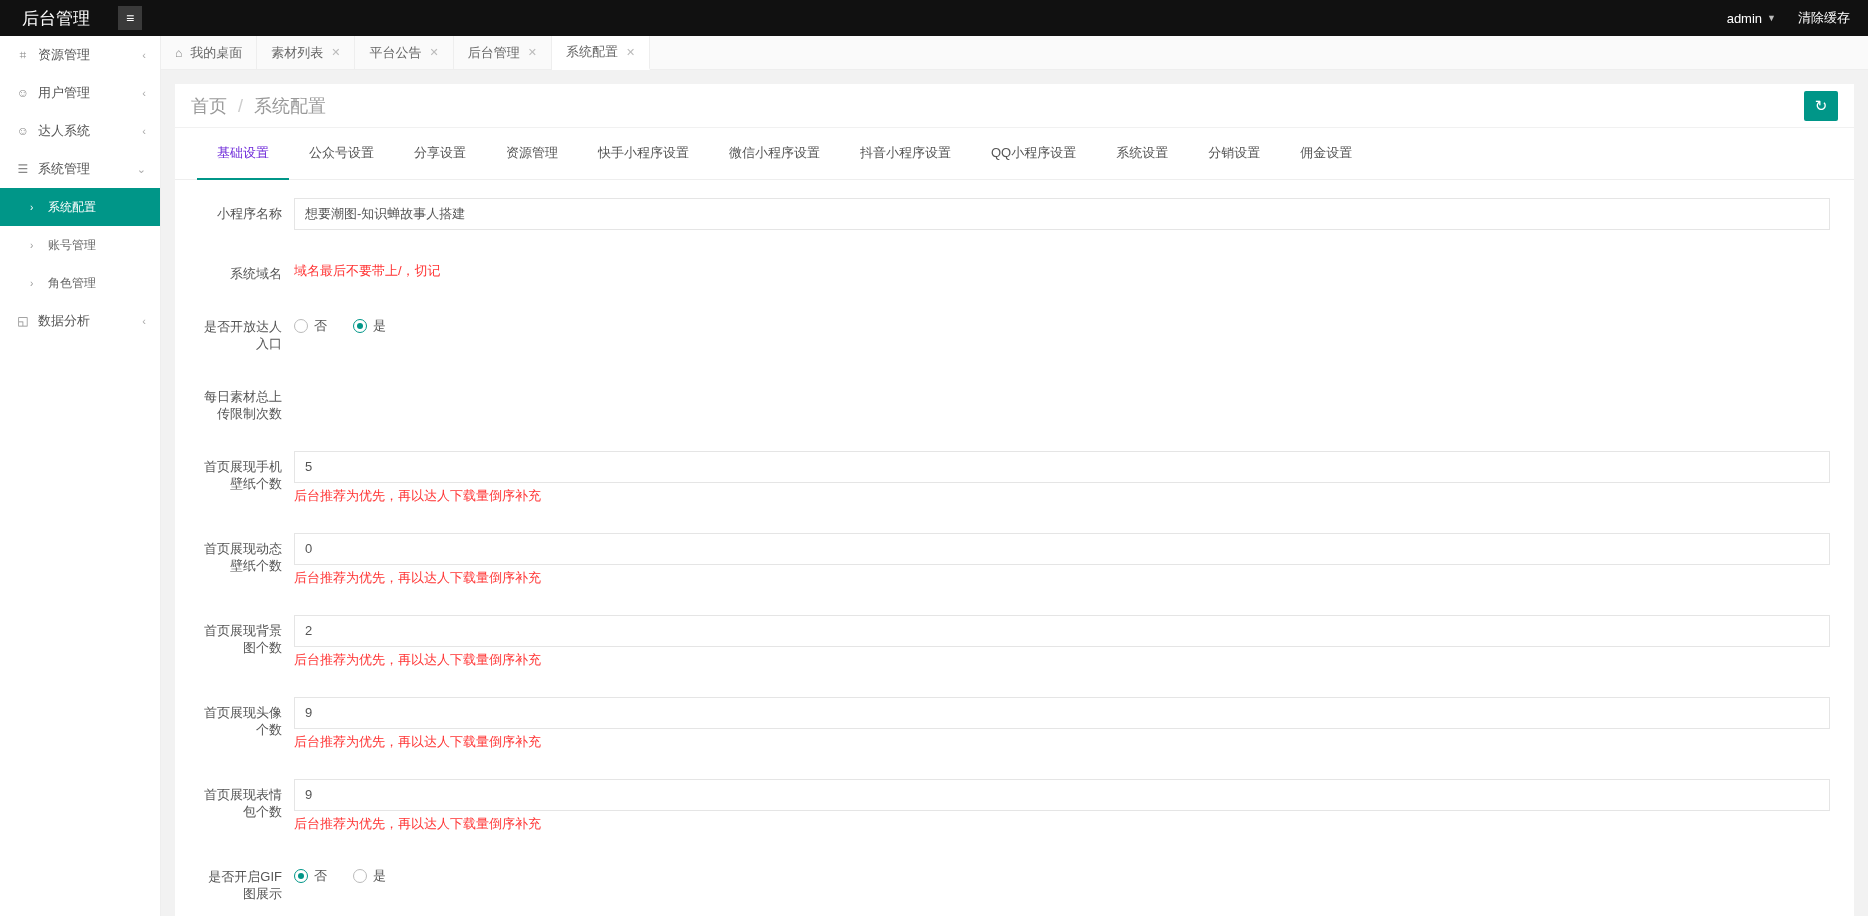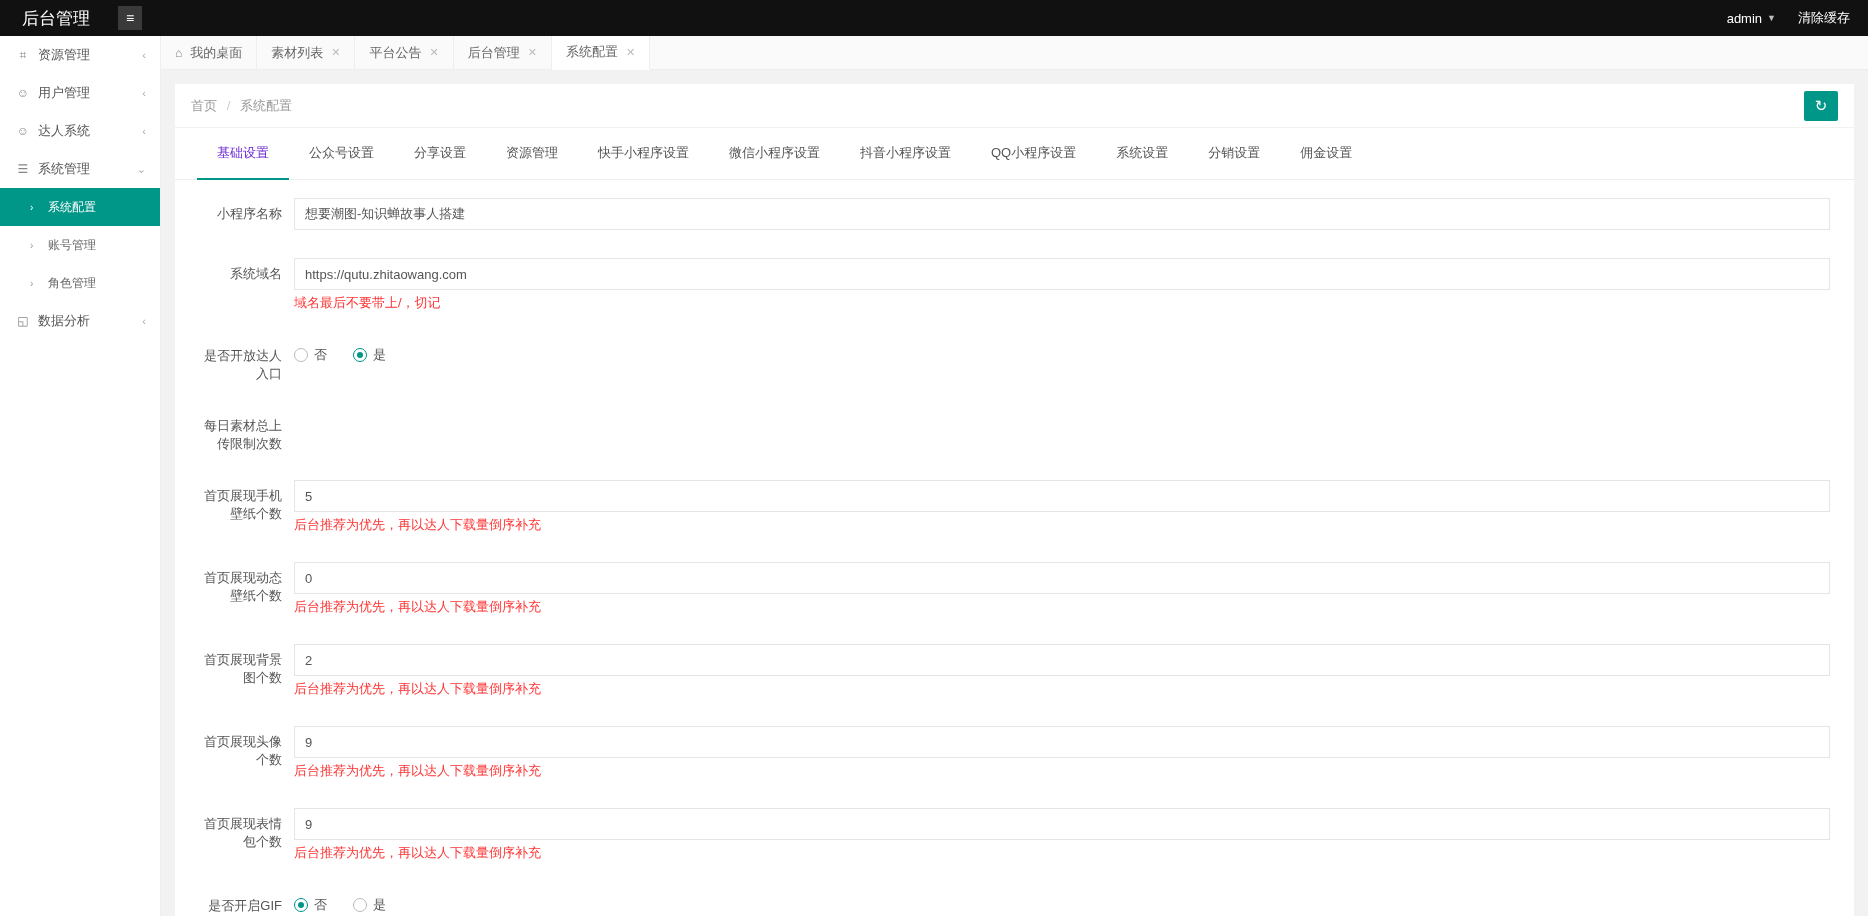--- a/index.html
+++ b/index.html
@@ -89,21 +89,21 @@
 .card {
   background: #fff;
 }
 .breadcrumb-row {
   height: 44px;
   border-bottom: 1px solid #f1f1f1;
   display:flex;
   align-items:center;
   padding: 0 16px;
 }
-.breadcrumb-row .bc { color:#999; font-size:13px; }
+.breadcrumb-row .bc { color:#999; font-size:18px; }
 .breadcrumb-row .bc .cur { color:#999; }
 .refresh-btn {
   margin-left:auto;
   width: 34px; height: 30px;
   background: #009688;
   color:#fff;
   display:flex; align-items:center; justify-content:center;
   border-radius:2px;
   font-size:15px;
 }
@@ -267,21 +267,20 @@
           <div class="form-row">
             <div class="form-label">小程序名称</div>
             <div class="form-body">
               <input class="text-input" value="想要潮图-知识蝉故事人搭建" style="">
             </div>
           </div>
 
           <div class="form-row">
             <div class="form-label">系统域名</div>
             <div class="form-body">
-              <input class="text-input" value="https://qutu.zhitaowang.com" style="">
               <div class="help-red">域名最后不要带上/，切记</div>
             </div>
           </div>
 
           <div class="form-row">
             <div class="form-label">是否开放达人入口</div>
             <div class="form-body">
               <div class="radio-line">
                 <label class="radio-item">
                   <span class="radio-dot"></span>

